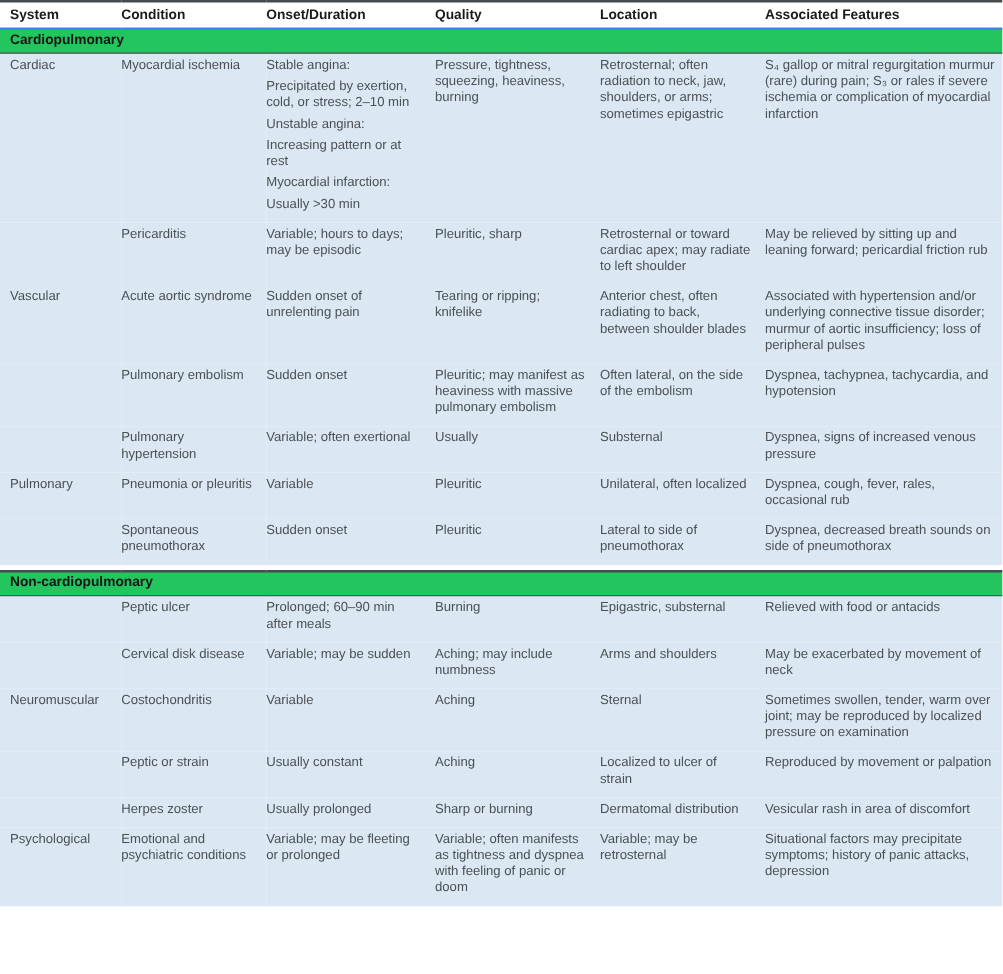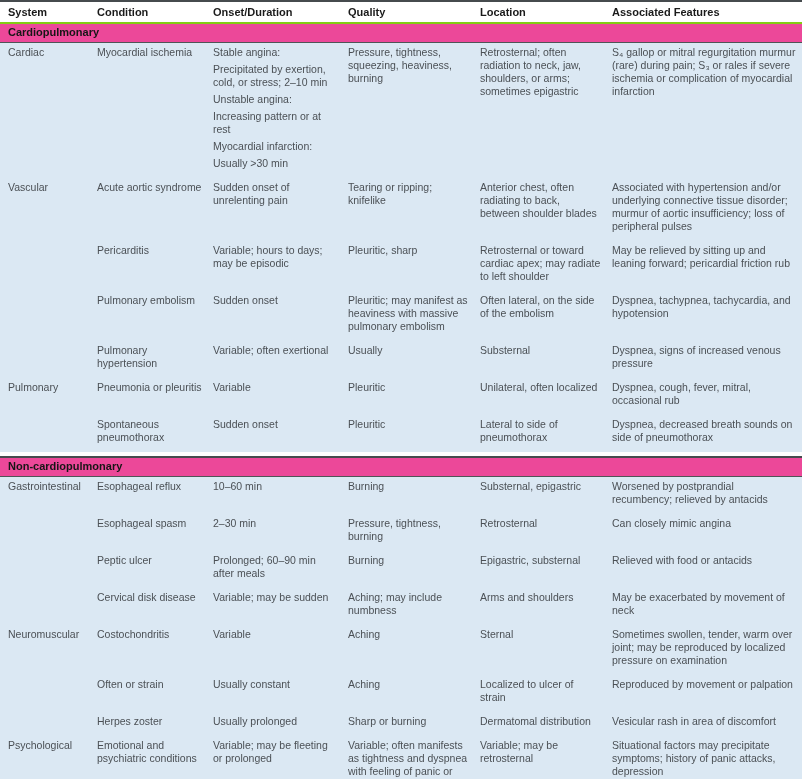--- a/index.html
+++ b/index.html
@@ -25,39 +25,39 @@
 
   thead th {
     background: #ffffff;
     color: #1a1a1a;
     font-size: 11px;
     font-weight: bold;
     text-align: left;
     vertical-align: top;
     padding: 4px 8px 4px 0;
     border-top: 2px solid #464b4e;
-    border-bottom: 2px solid #84cc16;
+    border-bottom: 2px solid #3b82f6;
   }
   thead th:first-child { padding-left: 8px; }
 
   tbody td {
     vertical-align: top;
     font-size: 10.5px;
     line-height: 13px;
     color: #4b5055;
     background: #dbe8f3;
     padding: 3px 11px 8px 0;
   }
   tbody td:first-child { padding-left: 8px; }
   tbody td:last-child  { padding-right: 6px; }
 
   td.system-cell { color: #4b5055; }
 
   tr.section-row td {
-    background: #ec4899;
+    background: #22c55e;
     color: #161616;
     font-size: 11px;
     font-weight: bold;
     line-height: 13px;
     padding: 2px 0 3px 8px;
     border-bottom: 1.5px solid #4f5457;
   }
   tr.section-row.with-top td { border-top: 2px solid #464b4e; }
 
   tr.spacer-row td {
@@ -109,43 +109,43 @@
           <div class="para">Increasing pattern or at rest</div>
           <div class="para italic">Myocardial infarction:</div>
           <div class="para">Usually &gt;30 min</div>
         </td>
     <td>Pressure, tightness, squeezing, heaviness, burning</td>
     <td>Retrosternal; often radiation to neck, jaw, shoulders, or arms; sometimes epigastric</td>
     <td>S₄ gallop or mitral regurgitation murmur (rare) during pain; S₃ or rales if severe ischemia or complication of myocardial infarction</td>
   </tr>
 
   <tr>
+    <td class="system-cell"></td>
+    <td>Pericarditis</td>
+    <td>
+          <div class="para">Variable; hours to days; may be episodic</div>
+        </td>
+    <td>Pleuritic, sharp</td>
+    <td>Retrosternal or toward cardiac apex; may radiate to left shoulder</td>
+    <td>May be relieved by sitting up and leaning forward; pericardial friction rub</td>
+  </tr>
+
+  <tr>
     <td class="system-cell">Vascular</td>
     <td>Acute aortic syndrome</td>
     <td>
           <div class="para">Sudden onset of unrelenting pain</div>
         </td>
     <td>Tearing or ripping; knifelike</td>
     <td>Anterior chest, often radiating to back, between shoulder blades</td>
     <td>Associated with hypertension and/or underlying connective tissue disorder; murmur of aortic insufficiency; loss of peripheral pulses</td>
   </tr>
 
   <tr>
     <td class="system-cell"></td>
-    <td>Pericarditis</td>
-    <td>
-          <div class="para">Variable; hours to days; may be episodic</div>
-        </td>
-    <td>Pleuritic, sharp</td>
-    <td>Retrosternal or toward cardiac apex; may radiate to left shoulder</td>
-    <td>May be relieved by sitting up and leaning forward; pericardial friction rub</td>
-  </tr>
-
-  <tr>
-    <td class="system-cell"></td>
     <td>Pulmonary embolism</td>
     <td>
           <div class="para">Sudden onset</div>
         </td>
     <td>Pleuritic; may manifest as heaviness with massive pulmonary embolism</td>
     <td>Often lateral, on the side of the embolism</td>
     <td>Dyspnea, tachypnea, tachycardia, and hypotension</td>
   </tr>
 
   <tr>
@@ -160,21 +160,21 @@
   </tr>
 
   <tr>
     <td class="system-cell">Pulmonary</td>
     <td>Pneumonia or pleuritis</td>
     <td>
           <div class="para">Variable</div>
         </td>
     <td>Pleuritic</td>
     <td>Unilateral, often localized</td>
-    <td>Dyspnea, cough, fever, mitral, occasional rub</td>
+    <td>Dyspnea, cough, fever, rales, occasional rub</td>
   </tr>
 
   <tr>
     <td class="system-cell"></td>
     <td>Spontaneous pneumothorax</td>
     <td>
           <div class="para">Sudden onset</div>
         </td>
     <td>Pleuritic</td>
     <td>Lateral to side of pneumothorax</td>
@@ -182,41 +182,21 @@
   </tr>
 
   <tr class="spacer-row">
     <td colspan="6"></td>
   </tr>
 
   <tr class="section-row with-top">
     <td colspan="6">Non-cardiopulmonary</td>
   </tr>
 
-  <tr>
-    <td class="system-cell">Gastrointestinal</td>
-    <td>Esophageal reflux</td>
-    <td>
-          <div class="para">10–60 min</div>
-        </td>
-    <td>Burning</td>
-    <td>Substernal, epigastric</td>
-    <td>Worsened by postprandial recumbency; relieved by antacids</td>
-  </tr>
-
-  <tr>
-    <td class="system-cell"></td>
-    <td>Esophageal spasm</td>
-    <td>
-          <div class="para">2–30 min</div>
-        </td>
-    <td>Pressure, tightness, burning</td>
-    <td>Retrosternal</td>
-    <td>Can closely mimic angina</td>
-  </tr>
+
 
   <tr>
     <td class="system-cell"></td>
     <td>Peptic ulcer</td>
     <td>
           <div class="para">Prolonged; 60–90 min after meals</div>
         </td>
     <td>Burning</td>
     <td>Epigastric, substernal</td>
     <td>Relieved with food or antacids</td>
@@ -240,21 +220,21 @@
     <td>
           <div class="para">Variable</div>
         </td>
     <td>Aching</td>
     <td>Sternal</td>
     <td>Sometimes swollen, tender, warm over joint; may be reproduced by localized pressure on examination</td>
   </tr>
 
   <tr>
     <td class="system-cell"></td>
-    <td>Often or strain</td>
+    <td>Peptic or strain</td>
     <td>
           <div class="para">Usually constant</div>
         </td>
     <td>Aching</td>
     <td>Localized to ulcer of strain</td>
     <td>Reproduced by movement or palpation</td>
   </tr>
 
   <tr>
     <td class="system-cell"></td>

